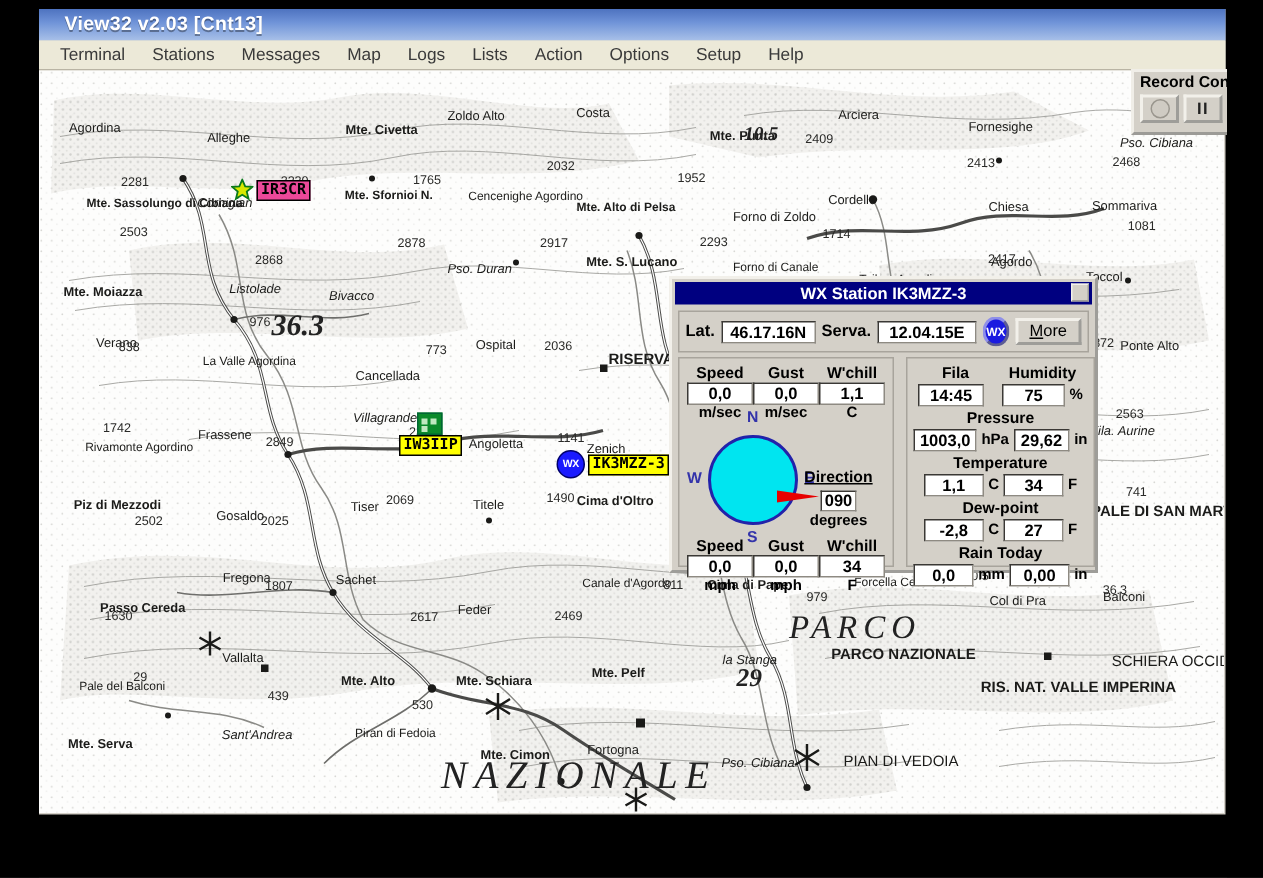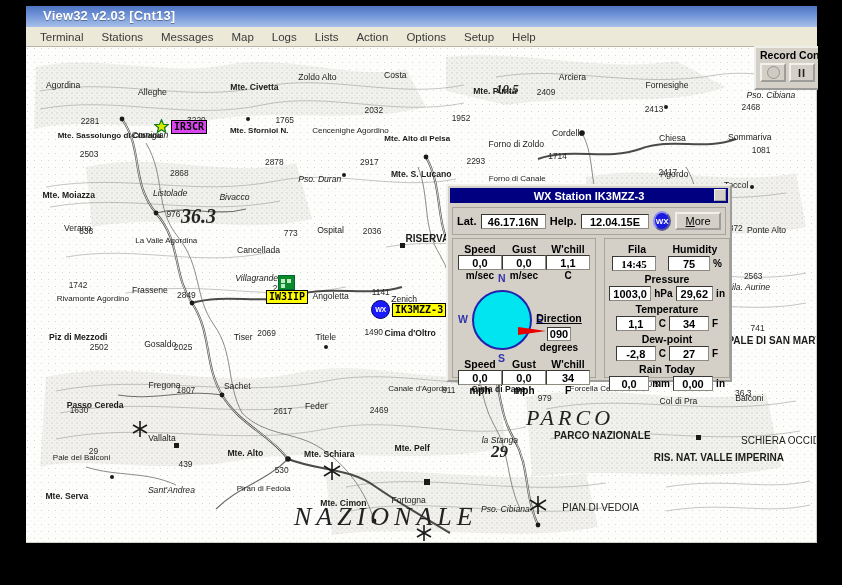--- a/index.html
+++ b/index.html
@@ -32,21 +32,21 @@
 
   
   .torn{position:absolute;background:#000;}
 
   
   .marker{position:absolute;display:flex;align-items:center;}
   .callsign{font-family:"DejaVu Sans Mono","Liberation Mono",monospace;
       font-size:10px;font-weight:bold;color:#000;
       border:1px solid #000;padding:0 2px;line-height:12px;white-space:nowrap;}
   .callsign.hl{background:#ffff00;}
-  .callsign.plain{background:#d946ef;}
+  .callsign.plain{background:#ec4899;}
 
   .icon-star{width:15px;height:15px;margin-right:2px;}
   .icon-house{width:15px;height:13px;margin-right:2px;background:#0a8a2a;
       border:1px solid #063;position:relative;}
   .icon-house:after{content:"";position:absolute;left:2px;top:3px;width:4px;height:4px;
       background:#bfe8bf;box-shadow:6px 0 0 #bfe8bf,0 5px 0 #bfe8bf;}
   .icon-wx{width:17px;height:17px;border-radius:50%;background:#1a1aff;
       border:1px solid #00006b;margin-right:2px;color:#fff;font-size:7px;
       font-weight:bold;display:flex;align-items:center;justify-content:center;
       letter-spacing:-.3px;}
@@ -115,21 +115,21 @@
   .cdir{position:absolute;font-size:10.5px;font-weight:bold;color:#3333aa;}
   .c-n{left:40px;top:-10px;}
   .c-w{left:0px;top:31px;}
   .c-e{left:78px;top:31px;}
   .c-s{left:40px;top:70px;}
   .dir-box{position:absolute;right:0;top:30px;width:62px;text-align:center;}
   .f-dir{width:60px;}
 
   .rp-row{display:flex;align-items:center;justify-content:center;gap:3px;
       margin-top:1px;}
-  .f-time{width:44px;font-family:Liberation Serif, serif;}
+  .f-time{width:44px;}
   .f-hum{width:42px;}
   .f-press{width:52px;}
   .f-in{width:46px;}
   .f-t{width:40px;}
   .f-f{width:40px;}
   .f-rain{width:44px;}
   .f-rin{width:44px;}
 </style>
 </head>
 <body>
@@ -449,21 +449,21 @@
       <div class="dlg-title">
         <span>WX Station  IK3MZZ-3</span>
         <span class="dlg-close"></span>
       </div>
 
       <div class="dlg-body">
 
         <div class="latlong-row">
           <span class="lbl">Lat.</span>
           <span class="field f-lat">46.17.16N</span>
-          <span class="lbl">Help.</span>
+          <span class="lbl">Serva.</span>
           <span class="field f-long">12.04.15E</span>
           <span class="wx-badge">WX</span>
           <span class="more-btn"><u>M</u>ore</span>
         </div>
 
         <div class="panels">
 
           <div class="panel panel-left">
 
             <div class="row3">

